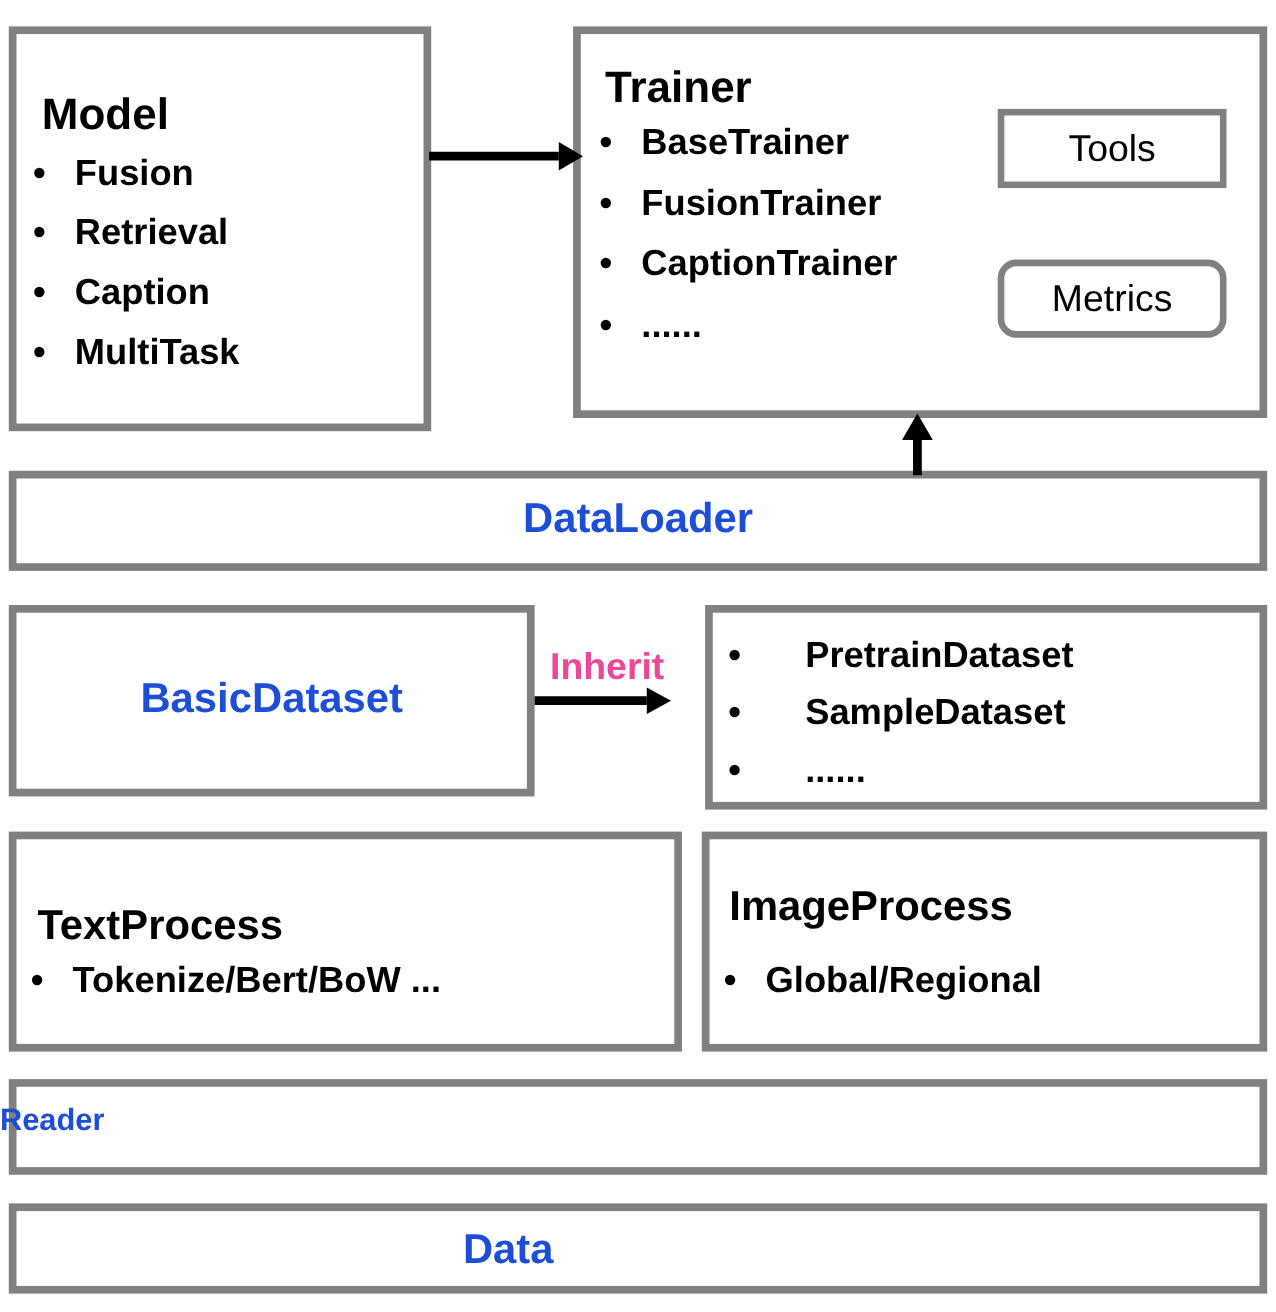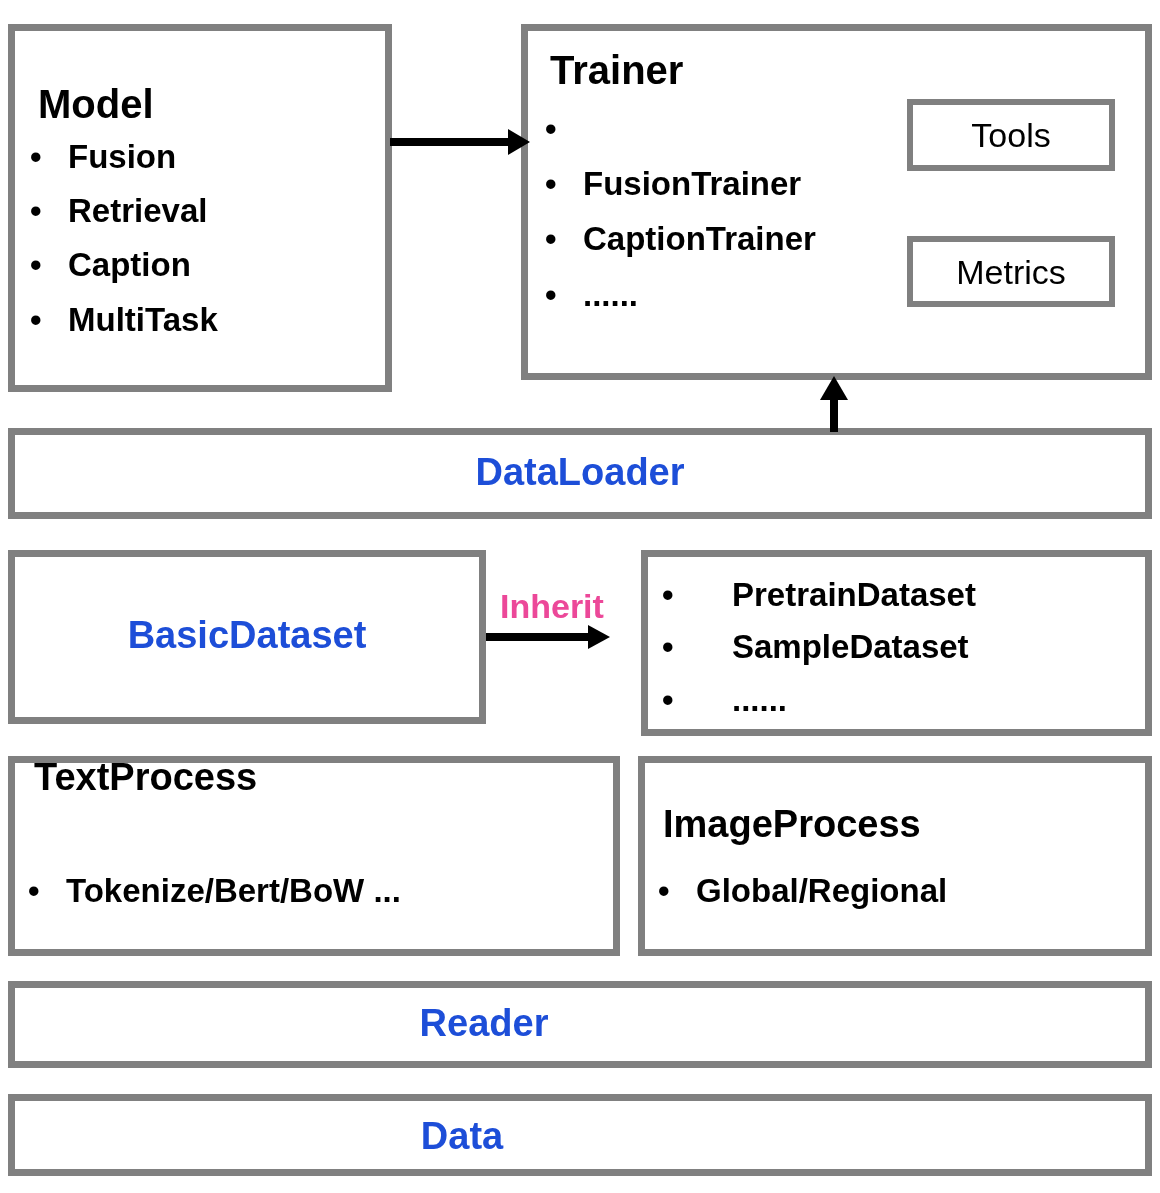--- a/index.html
+++ b/index.html
@@ -76,57 +76,57 @@
   }
   .arrow-svg {
     position: absolute;
     overflow: visible;
   }
 
   
   #model-box      { left: 8px;   top: 24px;   width: 384px;  height: 368px; }
   #trainer-box    { left: 521px; top: 24px;   width: 631px;  height: 356px; }
   #tools-box      { left: 907px; top: 99px;   width: 208px;  height: 72px;  }
-  #metrics-box    { left: 907px; top: 236px;  width: 208px;  height: 71px;  }
+  #metrics-box    { left: 907px; top: 236px;  width: 208px;  height: 71px; border-radius: 17px;  }
   #dataloader-box { left: 8px;   top: 428px;  width: 1144px; height: 91px;  }
   #basicdataset-box { left: 8px; top: 550px;  width: 478px;  height: 174px; }
   #subdataset-box { left: 641px; top: 550px;  width: 511px;  height: 186px; }
   #textprocess-box { left: 8px;  top: 756px;  width: 612px;  height: 200px; }
   #imageprocess-box { left: 638px; top: 756px; width: 514px; height: 200px; }
   #reader-box     { left: 8px;   top: 981px;  width: 1144px; height: 87px;  }
   #data-box       { left: 8px;   top: 1094px; width: 1144px; height: 82px;  }
 
   #model-title    { left: 38px;  top: 84px;   font-size: 40px; text-align: right; }
-  #trainer-title  { left: 550px; top: 50px;   font-size: 40px; }
+  #trainer-title  { left: 550px; top: 60px;   font-size: 40px; }
 
   .model-bullet   { left: 30px;  font-size: 33px; }
   #model-b0 { top: 140px; }
   #model-b1 { top: 194px; }
   #model-b2 { top: 248px; }
   #model-b3 { top: 303px; }
 
   .trainer-bullet { left: 545px; font-size: 33px; }
   #trainer-b0 { top: 112px; }
   #trainer-b1 { top: 167px; }
   #trainer-b2 { top: 222px; }
   #trainer-b3 { top: 278px; }
 
   .subdataset-bullet { left: 662px; font-size: 33px; }
   .subdataset-bullet .bullet-dot { width: 70px; flex: 0 0 70px; }
   #sub-b0 { top: 578px; }
   #sub-b1 { top: 630px; }
   #sub-b2 { top: 683px; }
 
   #dataloader-label { left: 0; top: 453px; width: 1160px; text-align: center; font-size: 38px; }
-  #reader-label     { left: 0; top: 1004px; width: 968px; text-align: center; font-size: 38px; }
+  #reader-label     { left: 0; top: 1004px; width: 968px; font-size: 28px; }
   #data-label       { left: 0; top: 1117px; width: 924px; text-align: center; font-size: 38px; }
 
   #basicdataset-label { left: 8px; top: 616px; width: 478px; text-align: center; font-size: 38px; }
 
-  #textprocess-title  { left: 34px;  top: 758px; font-size: 38px; }
+  #textprocess-title  { left: 34px;  top: 823px; font-size: 38px; }
   #imageprocess-title { left: 663px; top: 805px; font-size: 38px; }
 
   #textprocess-b0  { left: 28px;  top: 874px; font-size: 33px; }
   #imageprocess-b0 { left: 658px; top: 874px; font-size: 33px; }
 
   #inherit-label { left: 500px; top: 589px; font-size: 34px; }
 
   #tools-label   { font-size: 34px; }
   #metrics-label { font-size: 34px; }
 
@@ -157,20 +157,21 @@
   <div class="bullet-row model-bullet" id="model-b3">
     <span class="bullet-dot">•</span>
     <span>MultiTask</span>
   </div>
 
   <div class="box" id="trainer-box"></div>
   <div class="title" id="trainer-title">Trainer</div>
 
   <div class="bullet-row trainer-bullet" id="trainer-b0">
     <span class="bullet-dot">•</span>
+    <span>BaseTrainer</span>
   </div>
   <div class="bullet-row trainer-bullet" id="trainer-b1">
     <span class="bullet-dot">•</span>
     <span>FusionTrainer</span>
   </div>
   <div class="bullet-row trainer-bullet" id="trainer-b2">
     <span class="bullet-dot">•</span>
     <span>CaptionTrainer</span>
   </div>
   <div class="bullet-row trainer-bullet" id="trainer-b3">

